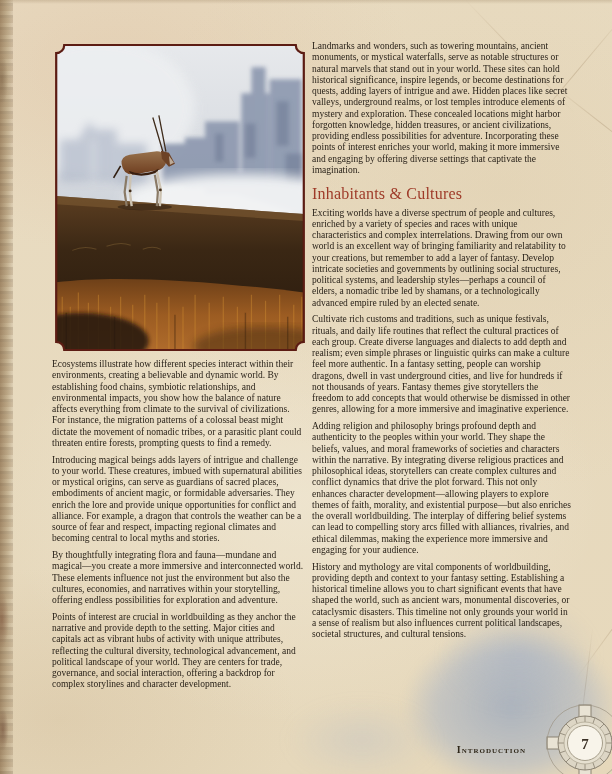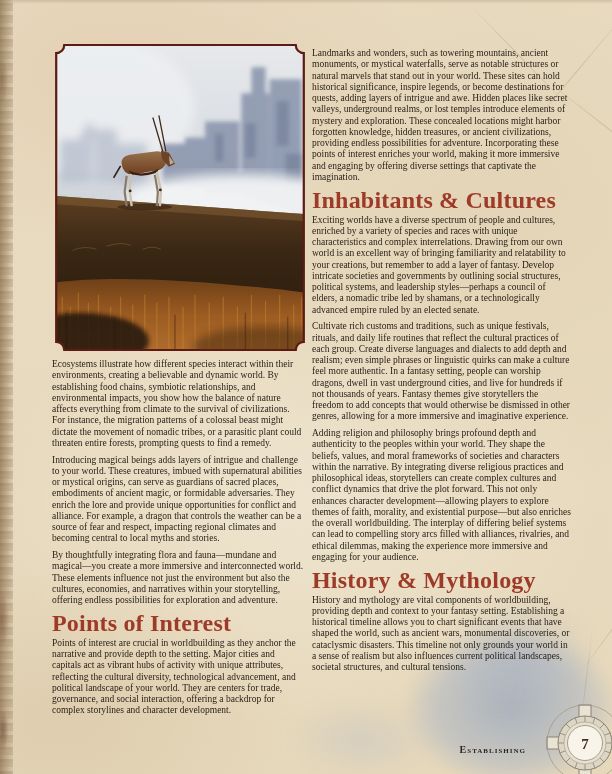--- a/index.html
+++ b/index.html
@@ -34,24 +34,24 @@
   .wash{position:absolute;z-index:1;pointer-events:none;}
   .w1{right:-34px;bottom:-34px;width:270px;height:200px;filter:blur(4px);
     background:radial-gradient(closest-side, rgba(126,150,190,.55), rgba(146,166,200,.38) 55%, rgba(160,178,206,0) 80%);}
   .w2{right:-12px;bottom:44px;width:210px;height:150px;filter:blur(7px);
     background:radial-gradient(closest-side, rgba(148,166,198,.34), rgba(148,166,198,0) 75%);}
   .w3{right:150px;bottom:-16px;width:200px;height:100px;filter:blur(9px);
     background:radial-gradient(closest-side, rgba(162,176,202,.26), rgba(162,176,202,0) 75%);}
   
   .col{position:absolute;z-index:2;}
   .col-left{left:52px;top:43px;width:252px;}
-  .col-right{left:312px;top:48px;width:259px;}
+  .col-right{left:312px;top:41px;width:259px;}
   .col p{font-size:9.5px;line-height:11.25px;color:#241d15;margin:0 0 5.5px;
          text-align:left;}
-  .col h2{font-size:24px;line-height:23px;font-weight:bold;color:#9e3a28;
+  .col h2{font-size:16px;line-height:23px;font-weight:normal;color:#9e3a28;
           margin:4px 0 3px;letter-spacing:.2px;}
   
   .illo{position:relative;width:252px;height:309px;margin:0 0 7px 2px;}
   .illo svg{display:block;}
   
   .footer{position:absolute;inset:0;z-index:3;pointer-events:none;}
   .section-label{position:absolute;right:86px;bottom:19px;
     font-weight:bold;font-size:10px;font-variant:small-caps;
     letter-spacing:1px;color:#2f2719;}
   .compass{position:absolute;right:-23px;bottom:-19px;width:100px;height:100px;}
@@ -169,36 +169,34 @@
             <circle cx="43.5" cy="46" r="1.4" fill="#3f2a18"></circle>
           </g>
         </g>
         <path d="M10,2 H240 A8,8 0 0 0 248,10 V297 A8,8 0 0 0 240,305 H10 A8,8 0 0 0 2,297 V10 A8,8 0 0 0 10,2 Z" fill="none" stroke="#5c1c13" stroke-width="2.2"></path>
       </svg>
     </div>
 
     <p>Ecosystems illustrate how different species interact within their environments, creating a believable and dynamic world. By establishing food chains, symbiotic relationships, and environmental impacts, you show how the balance of nature affects everything from climate to the survival of civilizations. For instance, the migration patterns of a colossal beast might dictate the movement of nomadic tribes, or a parasitic plant could threaten entire forests, prompting quests to find a remedy.</p>
     <p>Introducing magical beings adds layers of intrigue and challenge to your world. These creatures, imbued with supernatural abilities or mystical origins, can serve as guardians of sacred places, embodiments of ancient magic, or formidable adversaries. They enrich the lore and provide unique opportunities for conflict and alliance. For example, a dragon that controls the weather can be a source of fear and respect, impacting regional climates and becoming central to local myths and stories.</p>
     <p>By thoughtfully integrating flora and fauna—mundane and magical—you create a more immersive and interconnected world. These elements influence not just the environment but also the cultures, economies, and narratives within your storytelling, offering endless possibilities for exploration and adventure.</p>
-    <h2>Points of Interest</h2>
     <p>Points of interest are crucial in worldbuilding as they anchor the narrative and provide depth to the setting. Major cities and capitals act as vibrant hubs of activity with unique attributes, reflecting the cultural diversity, technological advancement, and political landscape of your world. They are centers for trade, governance, and social interaction, offering a backdrop for complex storylines and character development.</p>
   </div>
 
   <div class="col col-right">
     <p>Landmarks and wonders, such as towering mountains, ancient monuments, or mystical waterfalls, serve as notable structures or natural marvels that stand out in your world. These sites can hold historical significance, inspire legends, or become destinations for quests, adding layers of intrigue and awe. Hidden places like secret valleys, underground realms, or lost temples introduce elements of mystery and exploration. These concealed locations might harbor forgotten knowledge, hidden treasures, or ancient civilizations, providing endless possibilities for adventure. Incorporating these points of interest enriches your world, making it more immersive and engaging by offering diverse settings that captivate the imagination.</p>
     <h2>Inhabitants &amp; Cultures</h2>
     <p>Exciting worlds have a diverse spectrum of people and cultures, enriched by a variety of species and races with unique characteristics and complex interrelations. Drawing from our own world is an excellent way of bringing familiarity and relatability to your creations, but remember to add a layer of fantasy. Develop intricate societies and governments by outlining social structures, political systems, and leadership styles—perhaps a council of elders, a nomadic tribe led by shamans, or a technologically advanced empire ruled by an elected senate.</p>
     <p>Cultivate rich customs and traditions, such as unique festivals, rituals, and daily life routines that reflect the cultural practices of each group. Create diverse languages and dialects to add depth and realism; even simple phrases or linguistic quirks can make a culture feel more authentic. In a fantasy setting, people can worship dragons, dwell in vast underground cities, and live for hundreds if not thousands of years. Fantasy themes give storytellers the freedom to add concepts that would otherwise be dismissed in other genres, allowing for a more immersive and imaginative experience.</p>
     <p>Adding religion and philosophy brings profound depth and authenticity to the peoples within your world. They shape the beliefs, values, and moral frameworks of societies and characters within the narrative. By integrating diverse religious practices and philosophical ideas, storytellers can create complex cultures and conflict dynamics that drive the plot forward. This not only enhances character development—allowing players to explore themes of faith, morality, and existential purpose—but also enriches the overall worldbuilding. The interplay of differing belief systems can lead to compelling story arcs filled with alliances, rivalries, and ethical dilemmas, making the experience more immersive and engaging for your audience.</p>
-    <h2>History &amp; Mythology</h2>
     <p>History and mythology are vital components of worldbuilding, providing depth and context to your fantasy setting. Establishing a historical timeline allows you to chart significant events that have shaped the world, such as ancient wars, monumental discoveries, or cataclysmic disasters. This timeline not only grounds your world in a sense of realism but also influences current political landscapes, societal structures, and cultural tensions.</p>
   </div>
 
   <div class="footer">
-    <span class="section-label">Establishing</span>
+    <span class="section-label">Introduction</span>
     <div class="compass">
       <svg width="100" height="100" viewBox="0 0 100 100" xmlns="http://www.w3.org/2000/svg">
         <g stroke="#8a8272" fill="#e9e3d4" stroke-width="1">
           <rect x="44" y="12" width="12" height="13"></rect>
           <rect x="44" y="75" width="12" height="13"></rect>
           <rect x="12" y="44" width="13" height="12"></rect>
           <rect x="75" y="44" width="13" height="12"></rect>
         </g>
         <circle cx="50" cy="50" r="38" fill="none" stroke="#9a9180" stroke-width="1" opacity=".65"></circle>
         <circle cx="50" cy="50" r="27" fill="#ddd6c5" stroke="#8a8272" stroke-width="1"></circle>

